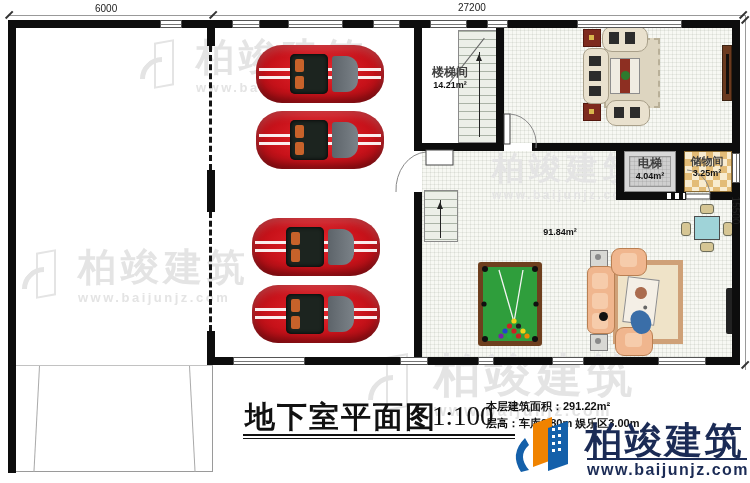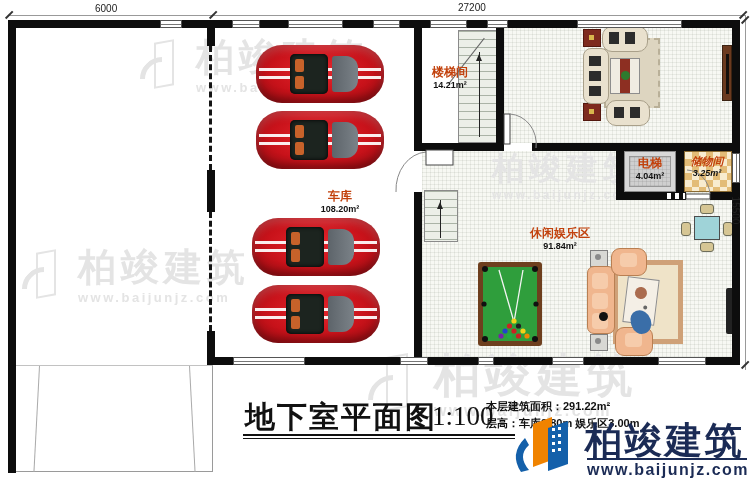--- a/index.html
+++ b/index.html
@@ -19,21 +19,21 @@
   .ramp{position:absolute;left:14px;top:365px;width:199px;height:107px;border:1px solid #9a9a9a;border-top:1px solid #c2c2c2;box-sizing:border-box;z-index:1;background:#fff;}
   .rampline{position:absolute;width:1px;background:#aaa;height:106px;top:0;transform-origin:top;}
   
   .stairs{position:absolute;z-index:3;border:1px solid #8a8a8a;box-sizing:border-box;
      background:repeating-linear-gradient(180deg,#aab3a6 0 1px,#ecefe8 1px 8px);}
   .stair-arrow{position:absolute;width:1px;background:#222;z-index:4;}
   .stair-arrow::after{content:"";position:absolute;left:-3px;top:-1px;border:3.5px solid transparent;border-bottom:7px solid #222;}
   .stair-break{position:absolute;width:1px;height:58px;background:#666;transform:rotate(38deg);z-index:4;}
   
   .rlabel{position:absolute;text-align:center;z-index:7;line-height:1.15;}
-  .rname{font-weight:bold;font-size:12px;color:#c2410c;}
+  .rname{font-weight:bold;font-size:12px;color:#404040;}
   .rarea{font-weight:bold;font-size:9px;color:#111;}
   
   .dimtext{position:absolute;font-size:10px;color:#222;z-index:7;}
   .dimline{position:absolute;background:#999;z-index:2;}
   .tick{position:absolute;width:10px;height:1.5px;background:#333;transform:rotate(-45deg);z-index:7;}
   
   .car{position:absolute;width:128px;height:58px;z-index:3;}
   .car .body{position:absolute;inset:0;background:radial-gradient(ellipse at 50% 45%,#e6272e 0%,#c8121a 55%,#8e0b10 100%);
       border-radius:26px 30px 30px 26px/25px 26px 26px 25px;box-shadow:inset 0 -5px 8px rgba(0,0,0,.3),inset 0 5px 8px rgba(255,255,255,.18);}
   .car .stripe{position:absolute;left:3px;right:3px;height:3px;background:rgba(255,255,255,.92);}
@@ -305,38 +305,33 @@
   </svg>
   <svg class="doorsvg" style="left:502px;top:112px;" width="36" height="40" viewBox="0 0 36 40">
     <rect x="2" y="2" width="6" height="30" fill="#fff" stroke="#444" stroke-width="1"></rect>
     <path d="M8 2 A28 30 0 0 1 34 36" fill="none" stroke="#888" stroke-width="1"></path>
   </svg>
   <svg class="doorsvg" style="left:684px;top:166px;" width="30" height="36" viewBox="0 0 30 36">
     <rect x="2" y="28" width="24" height="5" fill="#fff" stroke="#444" stroke-width="1"></rect>
     <path d="M26 28 A24 26 0 0 0 3 4" fill="none" stroke="#888" stroke-width="1"></path>
   </svg>
 
-  <div class="rlabel" style="left:295px;top:190px;width:90px;">
-    <div class="rname">车库</div>
-    <div class="rarea">108.20m²</div>
-  </div>
   <div class="rlabel" style="left:415px;top:66px;width:70px;">
     <div class="rname">楼梯间</div>
     <div class="rarea">14.21m²</div>
   </div>
   <div class="rlabel" style="left:624px;top:157px;width:52px;">
     <div class="rname">电梯</div>
     <div class="rarea">4.04m²</div>
   </div>
-  <div class="rlabel" style="left:681px;top:155px;width:52px;font-style:italic;">
+  <div class="rlabel" style="left:681px;top:155px;width:52px;">
     <div class="rname" style="font-size:11px;">储物间</div>
     <div class="rarea">3.25m²</div>
   </div>
   <div class="rlabel" style="left:500px;top:227px;width:120px;">
-    <div class="rname">休闲娱乐区</div>
     <div class="rarea">91.84m²</div>
   </div>
 
   <div class="dimline" style="left:8px;top:15px;width:737px;height:1px;"></div>
   <div class="tick" style="left:4px;top:14px;"></div>
   <div class="tick" style="left:208px;top:14px;"></div>
   <div class="tick" style="left:738px;top:14px;"></div>
   <div class="dimtext" style="left:95px;top:3px;">6000</div>
   <div class="dimtext" style="left:458px;top:2px;">27200</div>
   <div class="dimline" style="left:745px;top:15px;width:1px;height:355px;"></div>

